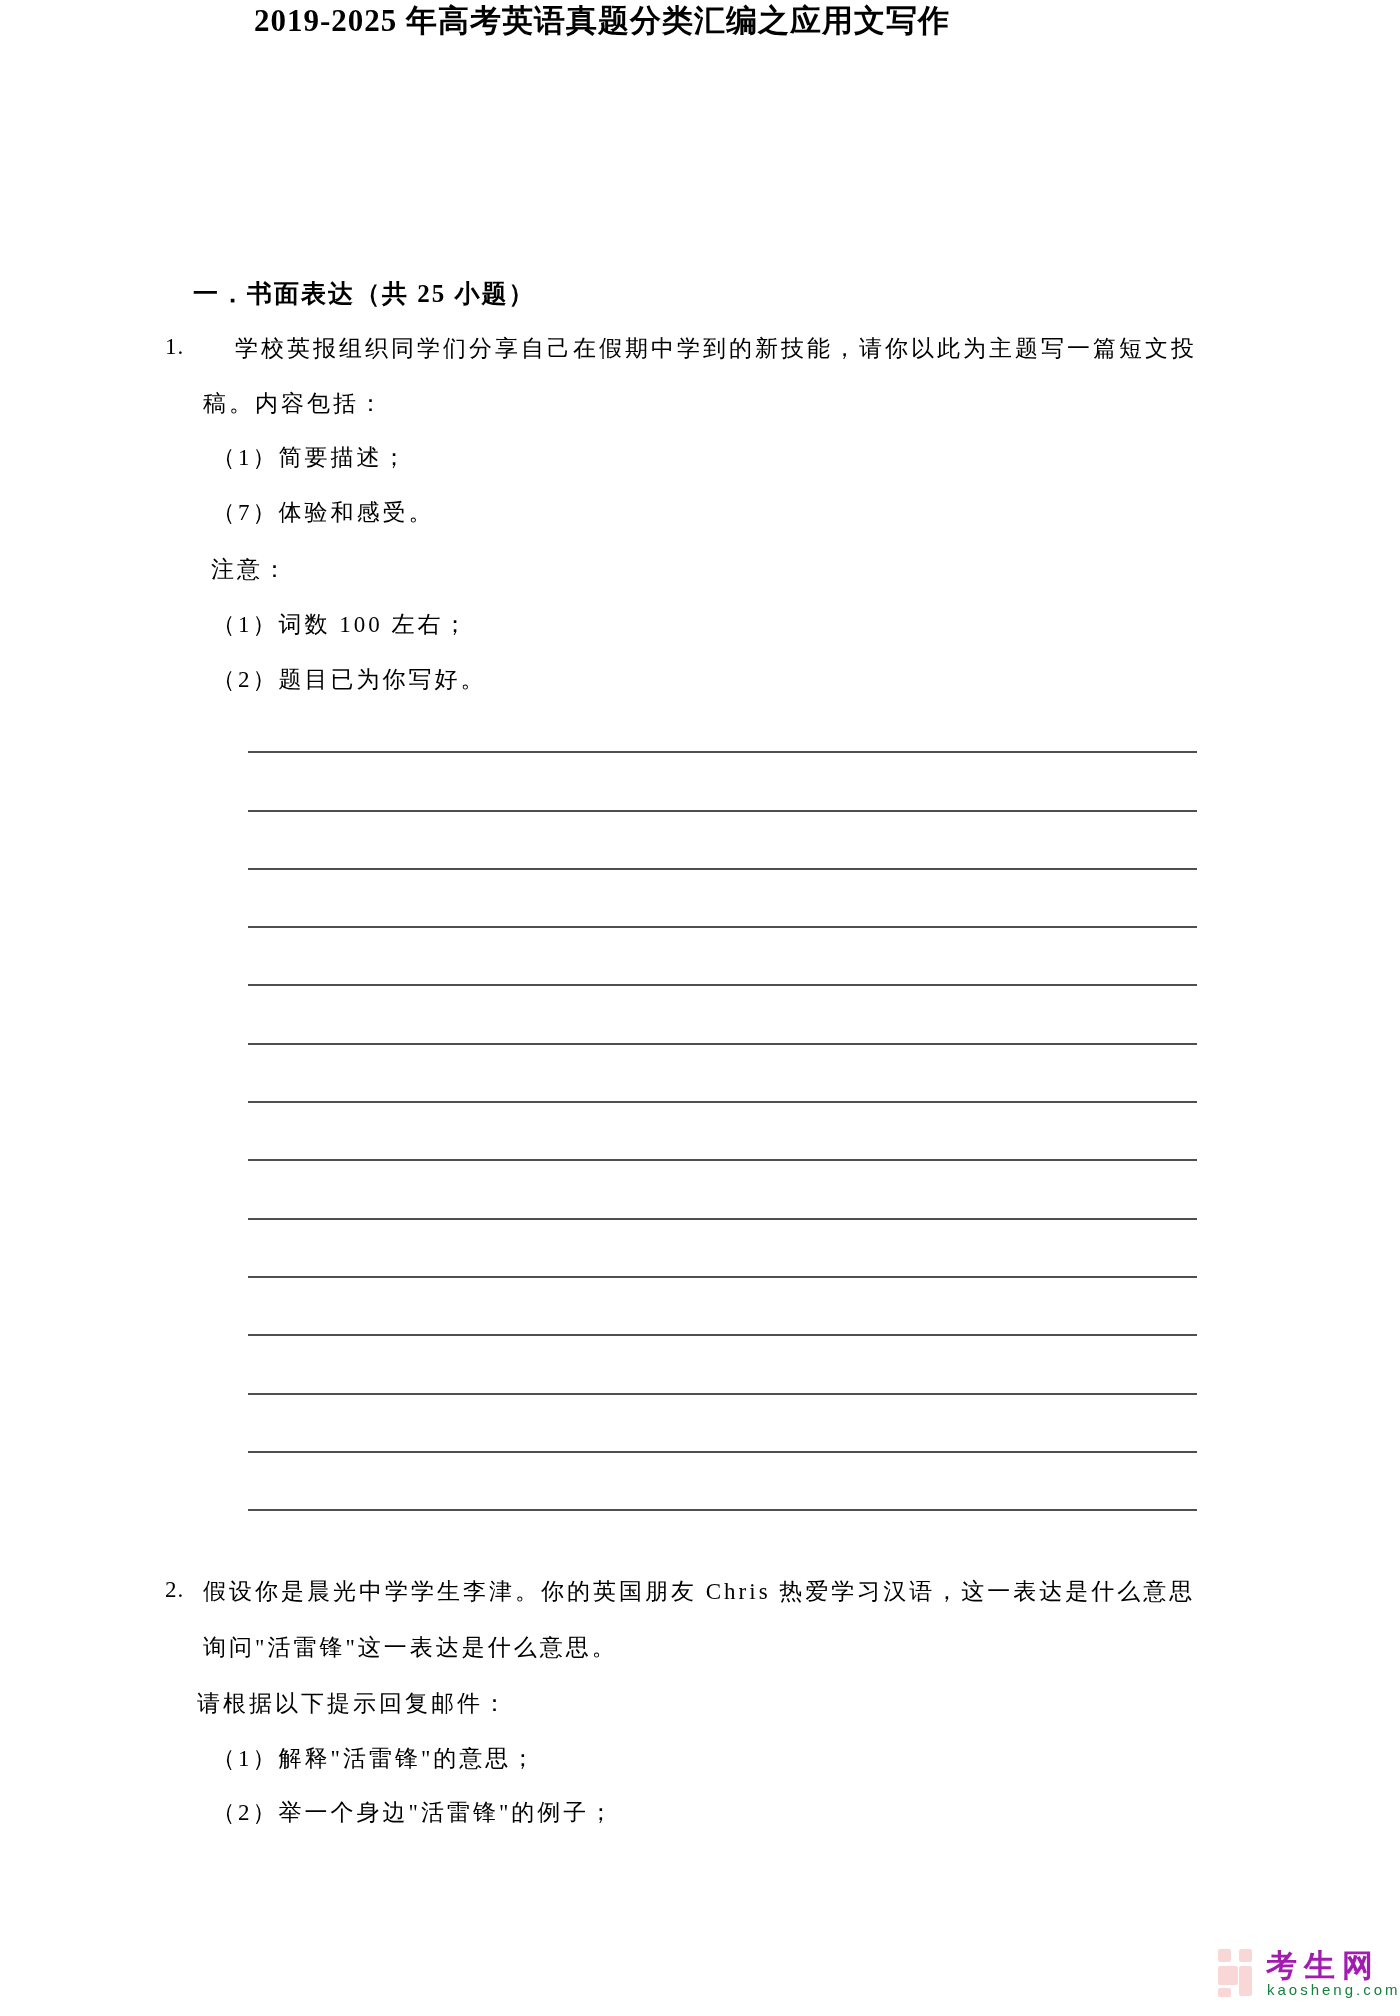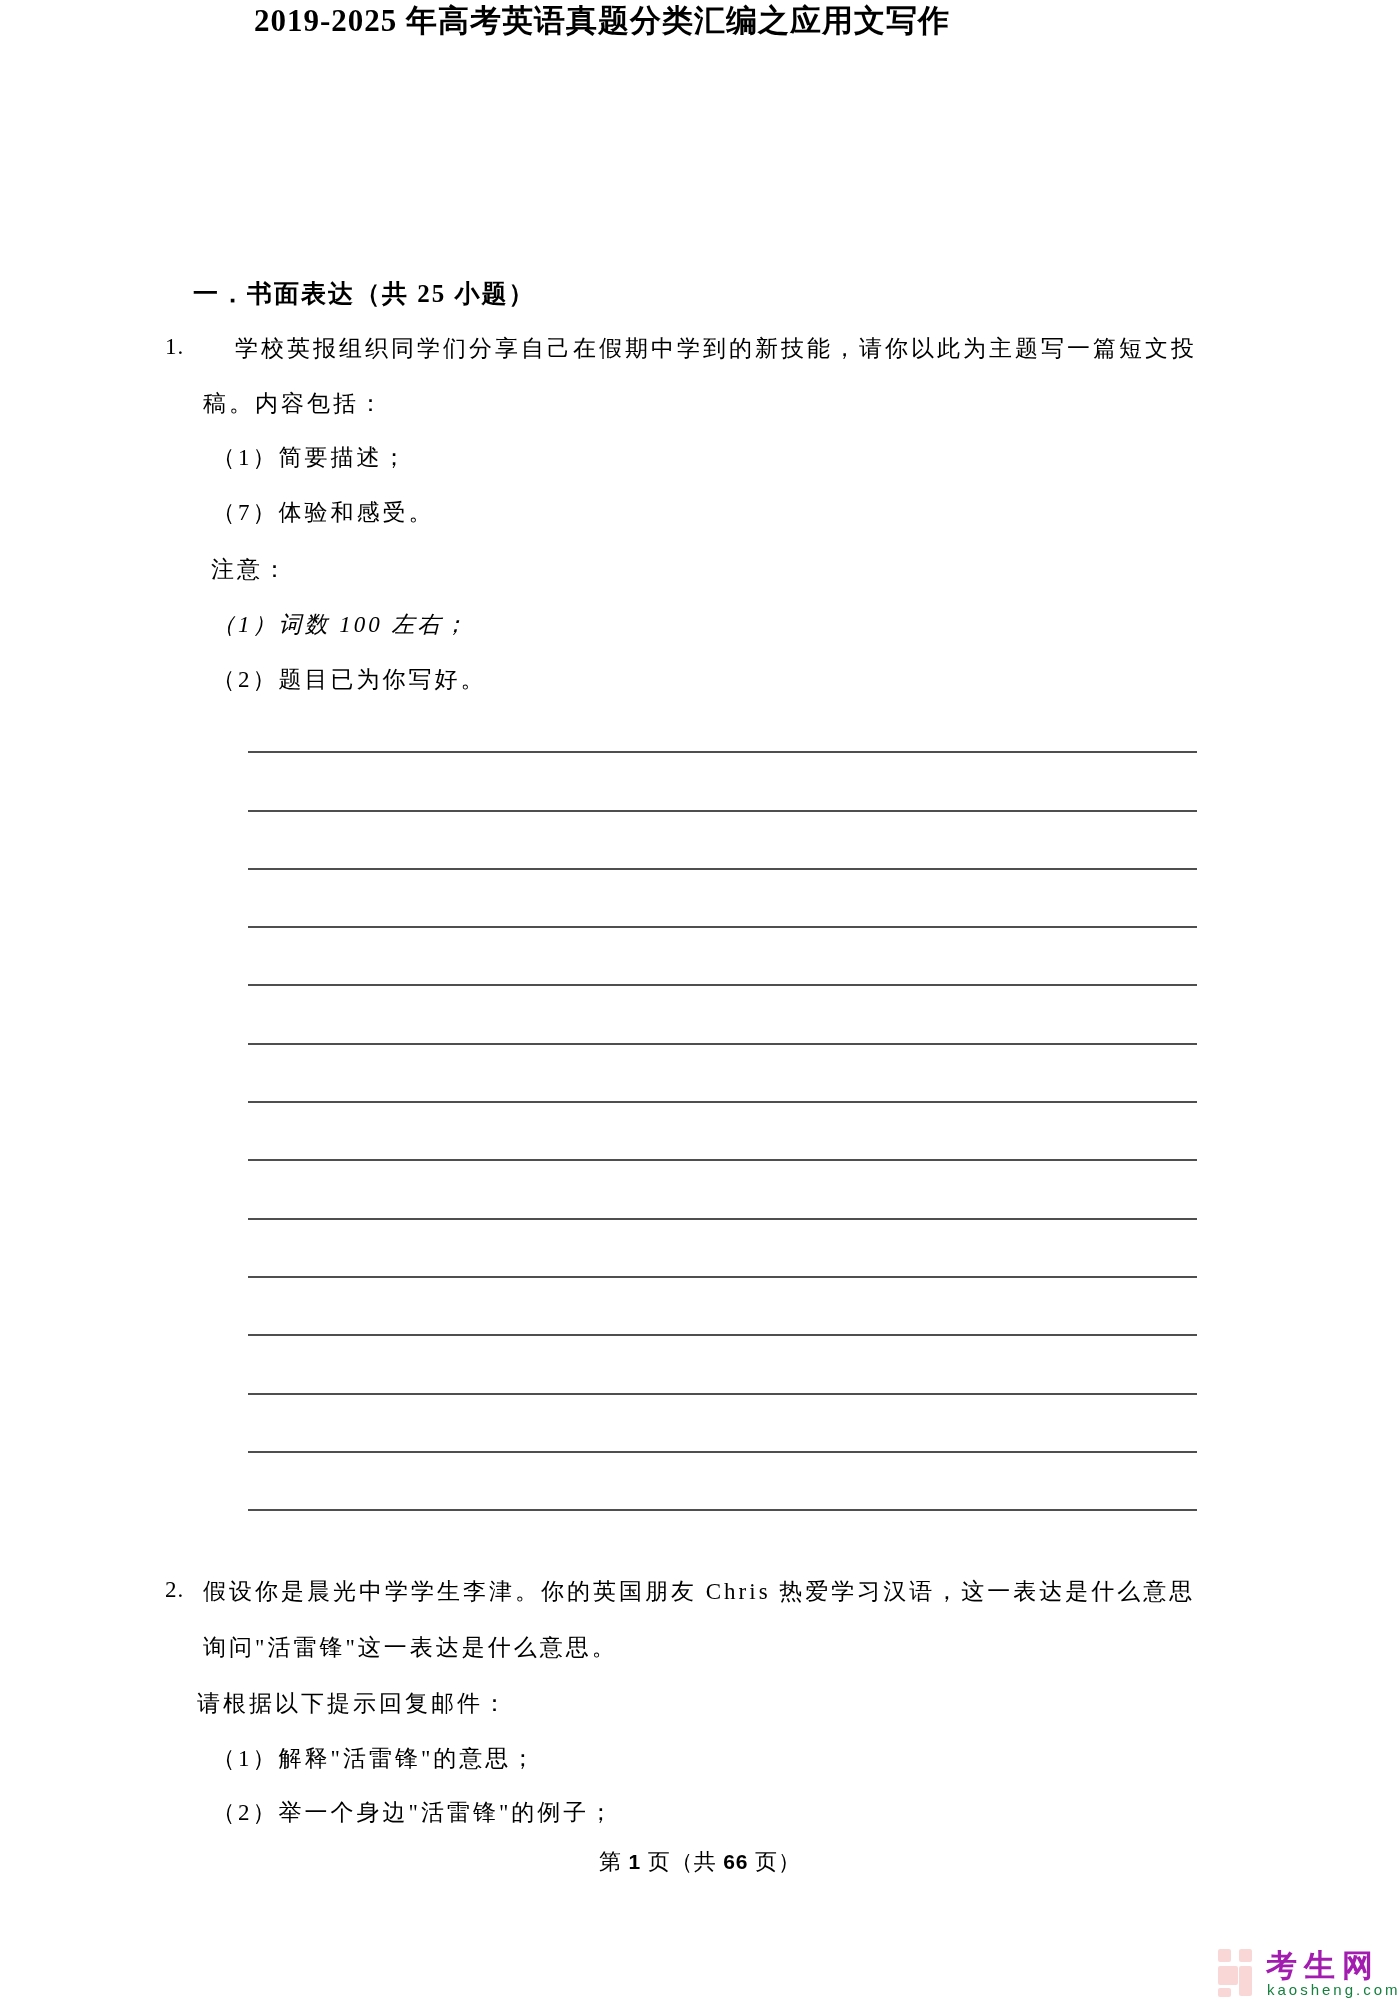--- a/index.html
+++ b/index.html
@@ -80,21 +80,21 @@
 
   <div class="abs section-heading">一．书面表达（共 25 小题）</div>
 
   <div>
     <div class="abs q-number" style="left:165px; top:334px;">1.</div>
     <div class="abs body-line" style="left:235px; top:333px;">学校英报组织同学们分享自己在假期中学到的新技能，请你以此为主题写一篇短文投</div>
     <div class="abs body-line" style="left:203px; top:388px;">稿。内容包括：</div>
     <div class="abs body-line" style="left:212px; top:442px;">（1）简要描述；</div>
     <div class="abs body-line" style="left:212px; top:497px;">（7）体验和感受。</div>
     <div class="abs body-line" style="left:211px; top:554px;">注意：</div>
-    <div class="abs body-line" style="left:212px; top:609px;font-style:italic;">（1）词数 100 左右；</div>
+    <div class="abs body-line" style="left:212px; top:609px;">（1）词数 100 左右；</div>
     <div class="abs body-line" style="left:212px; top:664px;">（2）题目已为你写好。</div>
 
     <div class="writing-lines">
         <div class="writing-line"></div>
         <div class="writing-line"></div>
         <div class="writing-line"></div>
         <div class="writing-line"></div>
         <div class="writing-line"></div>
         <div class="writing-line"></div>
         <div class="writing-line"></div>
@@ -110,23 +110,20 @@
 
   <div>
     <div class="abs q-number" style="left:165px; top:1577px;">2.</div>
     <div class="abs body-line" style="left:203px; top:1576px;">假设你是晨光中学学生李津。你的英国朋友 Chris 热爱学习汉语，这一表达是什么意思</div>
     <div class="abs body-line" style="left:203px; top:1632px;">询问"活雷锋"这一表达是什么意思。</div>
     <div class="abs body-line" style="left:197px; top:1688px;">请根据以下提示回复邮件：</div>
     <div class="abs body-line" style="left:212px; top:1743px;">（1）解释"活雷锋"的意思；</div>
     <div class="abs body-line" style="left:212px; top:1797px;">（2）举一个身边"活雷锋"的例子；</div>
   </div>
 
-  <div class="abs footer-line">
-    <span>第 </span><b>1</b><span> 页（共 </span><b>66</b><span> 页）</span>
-  </div>
 
   <div>
     <div class="wm-logo">
       <div class="wm-block wm-b1"></div>
       <div class="wm-block wm-b2"></div>
       <div class="wm-block wm-b3"></div>
       <div class="wm-block wm-b4"></div>
       <div class="wm-block wm-b5"></div>
     </div>
     <div class="abs wm-brand">考生网</div>

